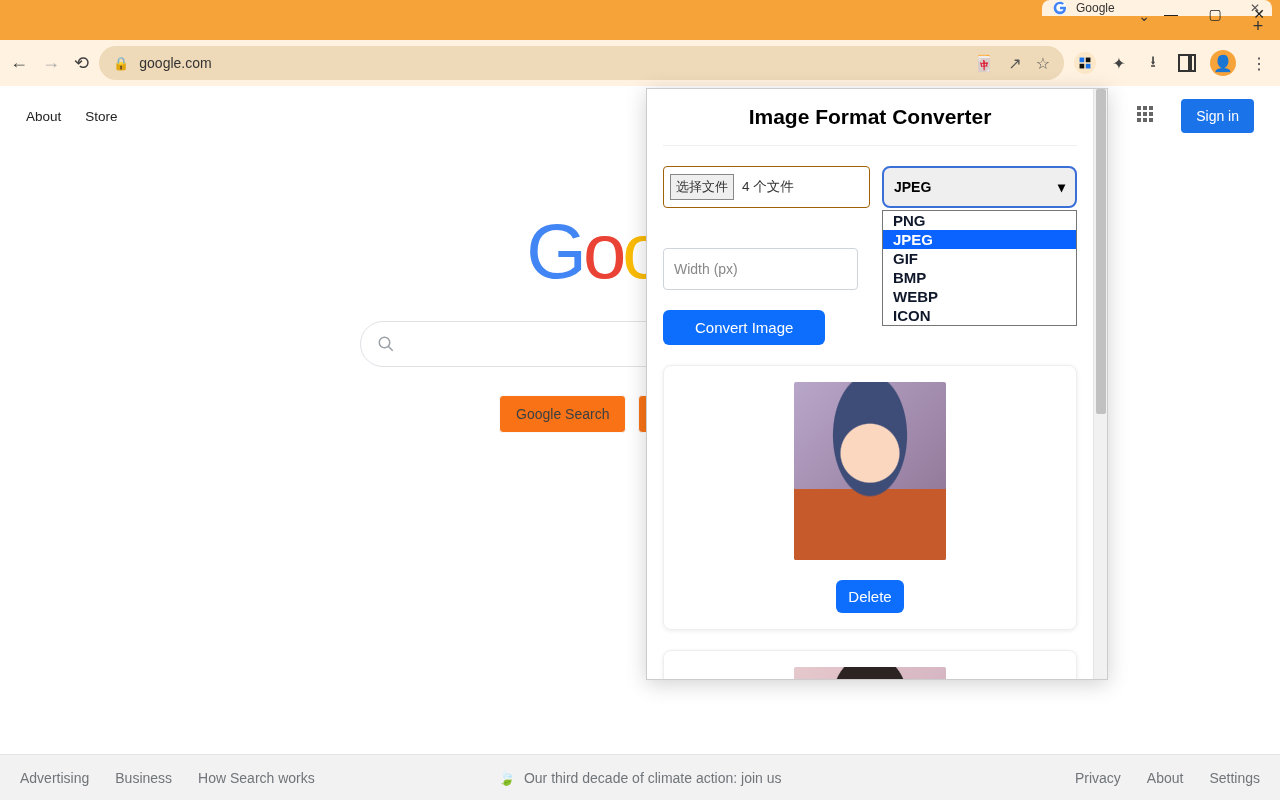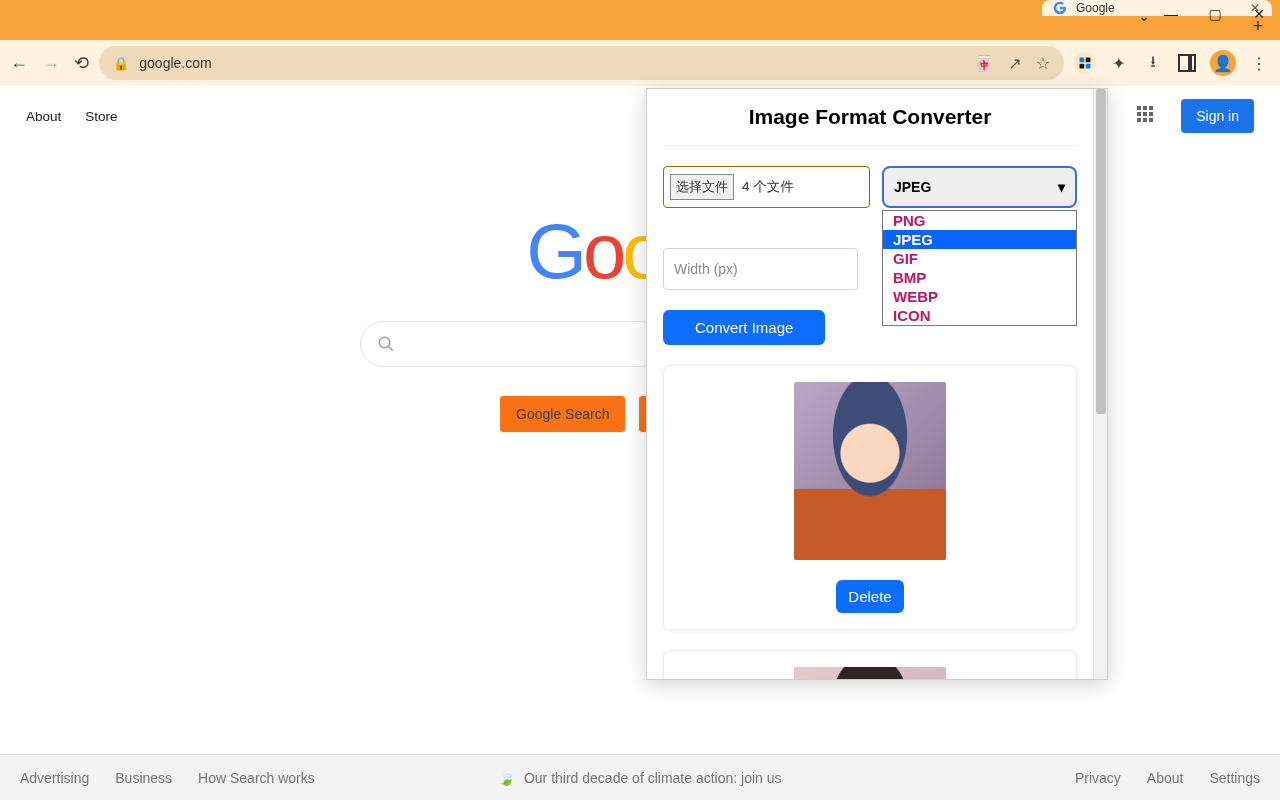--- a/index.html
+++ b/index.html
@@ -64,21 +64,21 @@
   .convert-btn { margin-top: 20px; background: #0d6efd; color: #fff; padding: 9px 32px; border-radius: 6px; font-size: 15px; display: inline-block; }
   .card { margin-top: 20px; border: 1px solid #eee; border-radius: 8px; box-shadow: 0 1px 4px rgba(0,0,0,0.08); padding: 16px; display: flex; align-items: center; gap: 20px; flex-direction: column; }
   .thumb { width: 152px; height: 178px; background: linear-gradient(135deg,#b8a6c9,#8a6f8f); border-radius: 2px; position: relative; overflow: hidden; }
   .thumb.one::after { content:""; position:absolute; inset:0; background: radial-gradient(circle at 50% 40%, #fbd7c0 0 22%, transparent 23%), radial-gradient(ellipse at 50% 30%, #3e4d78 0 34%, transparent 35%), linear-gradient(180deg, transparent 60%, #c65a2a 60%); }
   .thumb.two { background: linear-gradient(135deg,#e6c9cc,#caa9bc); height: 120px; }
   .thumb.two::after { content:""; position:absolute; inset:0; background: radial-gradient(circle at 50% 50%, #f7d4c2 0 24%, transparent 25%), radial-gradient(ellipse at 50% 26%, #2b2423 0 34%, transparent 35%);} 
   .delete-btn { background: #0d6efd; color: #fff; padding: 8px 12px; border-radius: 6px; font-size: 15px; }
 
   
   .dropdown { position: absolute; top: 42px; left: -2px; width: calc(100% + 4px); border: 1px solid #767676; background: #fff; z-index: 50; }
-  .dd-item { padding: 1px 10px; font-size: 15px; color: #be185d; }
+  .dd-item { padding: 1px 10px; font-size: 15px; color: #0f172a; }
   .dd-item.selected { background: #0a62ff; color: #fff; }
 
   svg { display: block; }
 </style>
 </head>
 <body>
 
 <div class="browser-chrome">
   <div class="tab-bar">
     <div class="tab">

